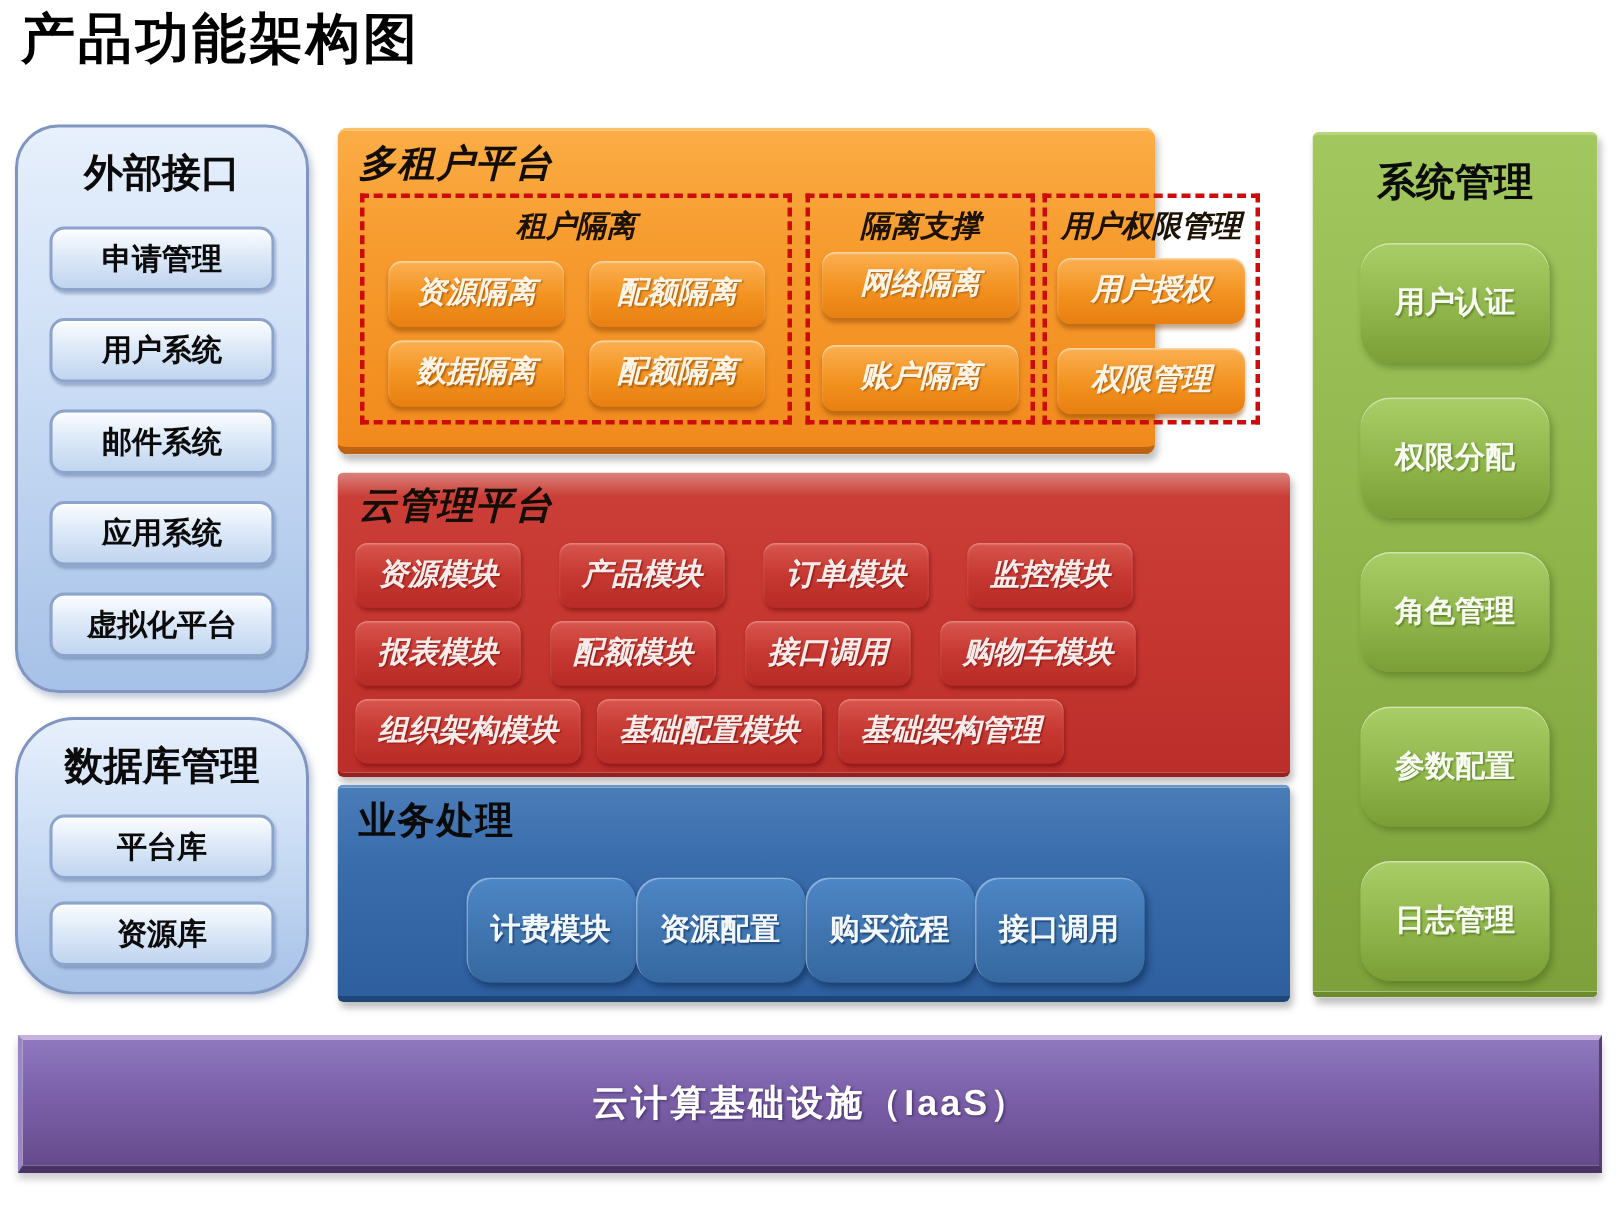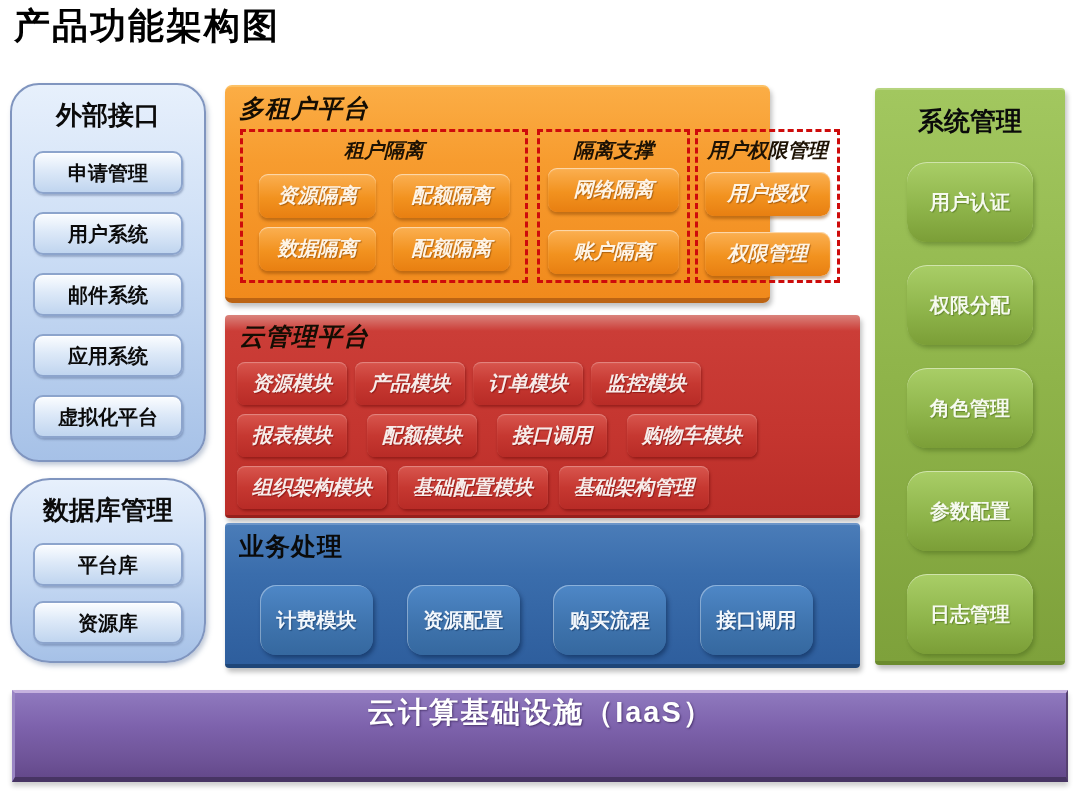--- a/index.html
+++ b/index.html
@@ -76,42 +76,42 @@
   
   #cloud-panel{
     left:225px;top:315px;width:635px;height:203px;box-sizing:border-box;
     border-radius:4px;
     background:linear-gradient(180deg,#DA837C 0%,#CB3D37 8%,#C4352F 60%,#BB2E29 100%);
     border-bottom:3px solid #96201C;
     box-shadow:2px 4px 5px rgba(0,0,0,.25);
     font-style:italic;
   }
   .rrow{position:absolute;left:12px;display:flex;}
-  #rrow-1{top:47px;gap:8px;align-items:center;}
+  #rrow-1{top:47px;gap:26px;align-items:center;}
   #rrow-2{top:99px;gap:20px;}
   #rrow-3{top:151px;gap:11px;}
   .rchip{
     height:43px;padding:0 15px;border-radius:8px;box-sizing:border-box;
     background:linear-gradient(180deg,#D8564E 0%,#C63831 50%,#B82B26 100%);
     box-shadow:inset 0 1px 1px rgba(255,255,255,.3),1px 2px 3px rgba(90,0,0,.45);
     font-size:20px;font-weight:700;color:#F7ECEA;text-align:center;line-height:43px;
     text-shadow:1px 1px 1px rgba(100,0,0,.5);white-space:nowrap;
   }
   
   #biz-panel{
     left:225px;top:523px;width:635px;height:145px;box-sizing:border-box;
     border-radius:4px;
     background:linear-gradient(180deg,#4A7CB8 0%,#3A6DAC 35%,#2E5E9D 100%);
     border-top:2px solid #6C95C8;border-bottom:4px solid #1F4678;
     box-shadow:2px 4px 5px rgba(0,0,0,.25);
   }
   #biz-panel .sec-hd{color:#0a0a0a;}
   #biz-row{
     position:absolute;left:35px;right:47px;top:60px;
-    display:flex;justify-content:space-between;
+    display:flex;justify-content:center;
   }
   .bchip{
     width:113px;height:70px;border-radius:16px;box-sizing:border-box;
     background:linear-gradient(180deg,#4E87C7 0%,#3F74AE 55%,#35689F 100%);
     box-shadow:inset 1px 1px 0 rgba(255,255,255,.35),2px 3px 4px rgba(0,25,60,.45);
     font-size:20px;font-weight:700;color:#F2F7FC;text-align:center;line-height:70px;
     text-shadow:1px 1px 1px rgba(0,30,70,.5);
   }
   
   #sys-panel{
@@ -134,21 +134,21 @@
   
   #iaas-bar{
     left:12px;top:690px;width:1056px;height:92px;box-sizing:border-box;
     background:linear-gradient(180deg,#8F79BE 0%,#7D62AC 40%,#6E5397 80%,#64498B 100%);
     border-top:3px solid #C6B2DF;border-bottom:5px solid #473463;
     border-left:3px solid #9A86C4;border-right:2px solid #55406F;
     box-shadow:0 4px 5px rgba(0,0,0,.2);
     text-align:center;
   }
   #iaas-bar span{
-    display:inline-block;font-size:29px;font-weight:700;color:#fff;
+    display:inline-block;margin-top:26px;font-size:24px;font-weight:700;color:#fff;
     letter-spacing:2px;text-shadow:1px 1px 2px rgba(40,20,70,.6);
   }
 </style>
 </head>
 <body>
 
 <div id="page-title" class="abs">产品功能架构图</div>
 
 <div id="ext-panel" class="abs lblue-panel">
   <div class="lblue-hd">外部接口</div>

